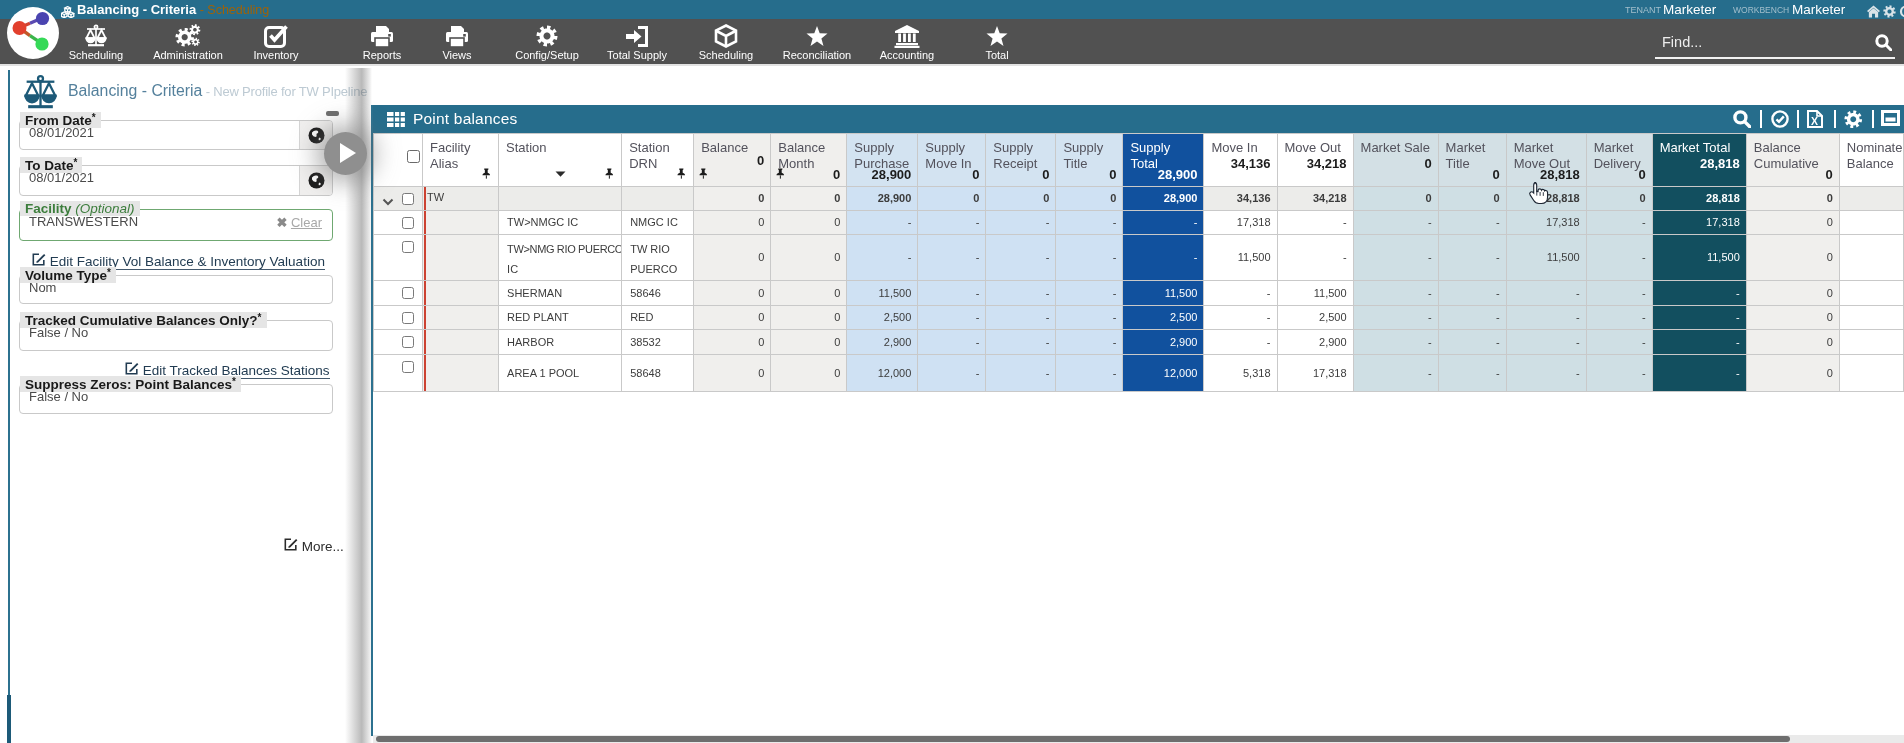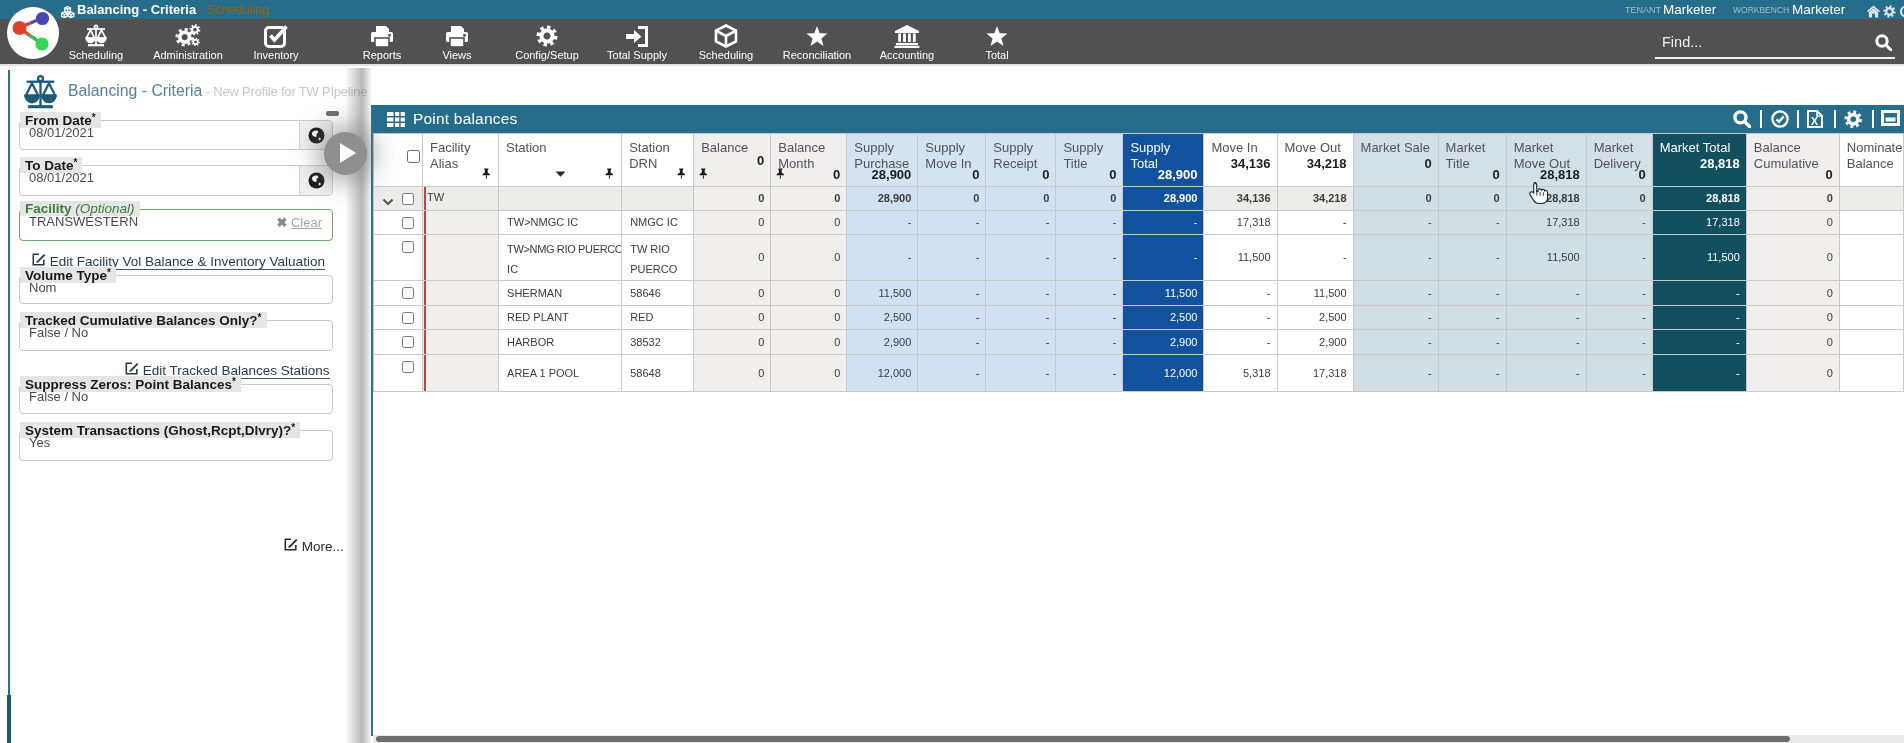--- a/index.html
+++ b/index.html
@@ -284,24 +284,20 @@
 <div class="elink" style="left:125px;top:293px;"><svg width="14" height="14" viewBox="0 0 14 14">
         <g transform="scale(0.875)" fill="none" stroke="#223c52">
           <path d="M13.5 9 V14.5 H1.5 V2.5 H8" stroke-width="1.8"></path>
           <path d="M5.5 10.5 L13.8 2.2 L15.3 3.7 L7 12 L5 12.5 Z" fill="#223c52" stroke="none"></path>
         </g>
       </svg> Edit Tracked Balances Stations</div>
 <div class="fset" style="top:316px;height:30px;">
       <span class="lg" style="">Suppress Zeros: Point Balances<span style="font-size:10px;vertical-align:4px;">*</span></span>
       <span class="val">False / No</span>
     </div>
-<div class="fset" style="top:362px;height:31px;">
-      <span class="lg" style="">System Transactions (Ghost,Rcpt,Dlvry)?<span style="font-size:10px;vertical-align:4px;">*</span></span>
-      <span class="val">Yes</span>
-    </div>
 <div style="position:absolute;left:284px;top:469px;font-size:13.5px;color:#2b2b2b;white-space:nowrap;"><svg width="14" height="14" viewBox="0 0 14 14">
         <g transform="scale(0.875)" fill="none" stroke="#2b2b2b">
           <path d="M13.5 9 V14.5 H1.5 V2.5 H8" stroke-width="1.8"></path>
           <path d="M5.5 10.5 L13.8 2.2 L15.3 3.7 L7 12 L5 12.5 Z" fill="#2b2b2b" stroke="none"></path>
         </g>
       </svg> More...</div>
 </div>
 <div id="shadowband"></div>
 <div id="playbtn">
     <div class="tri"></div>

